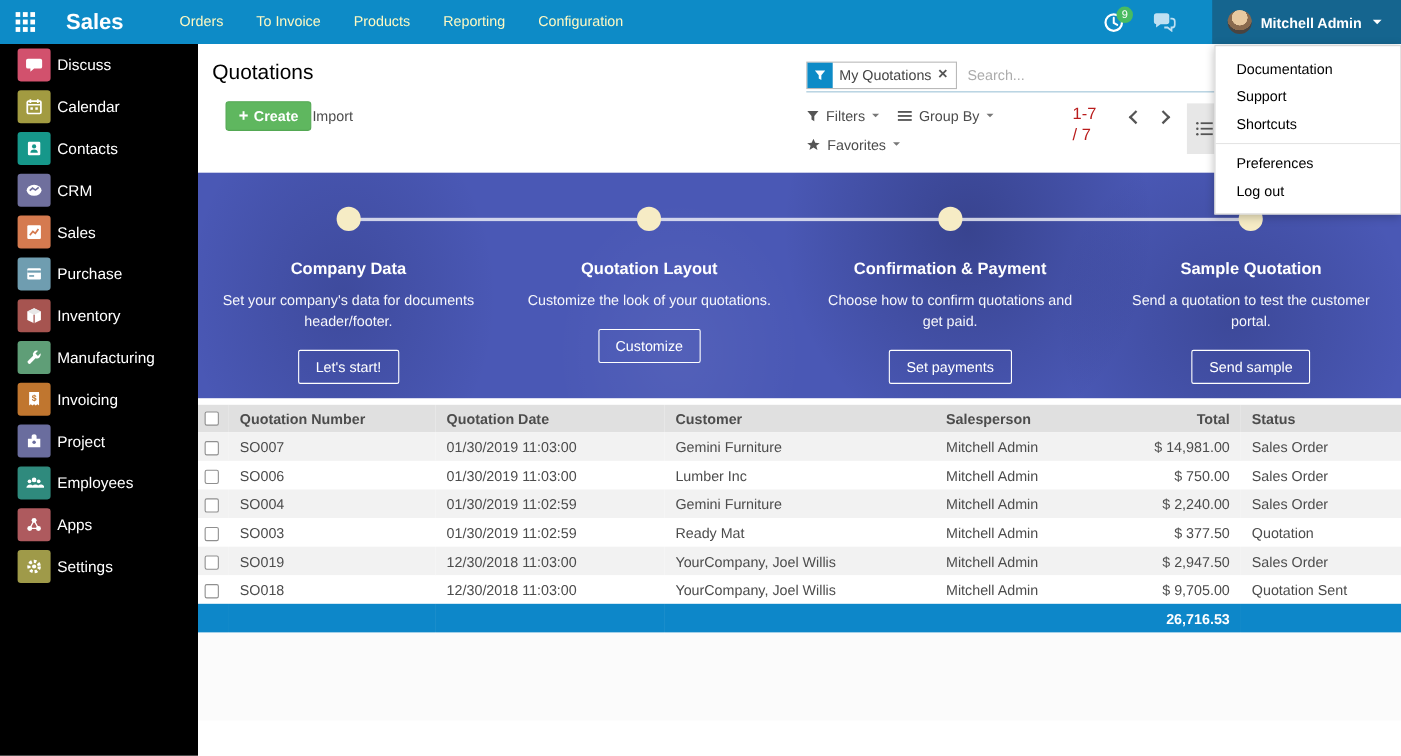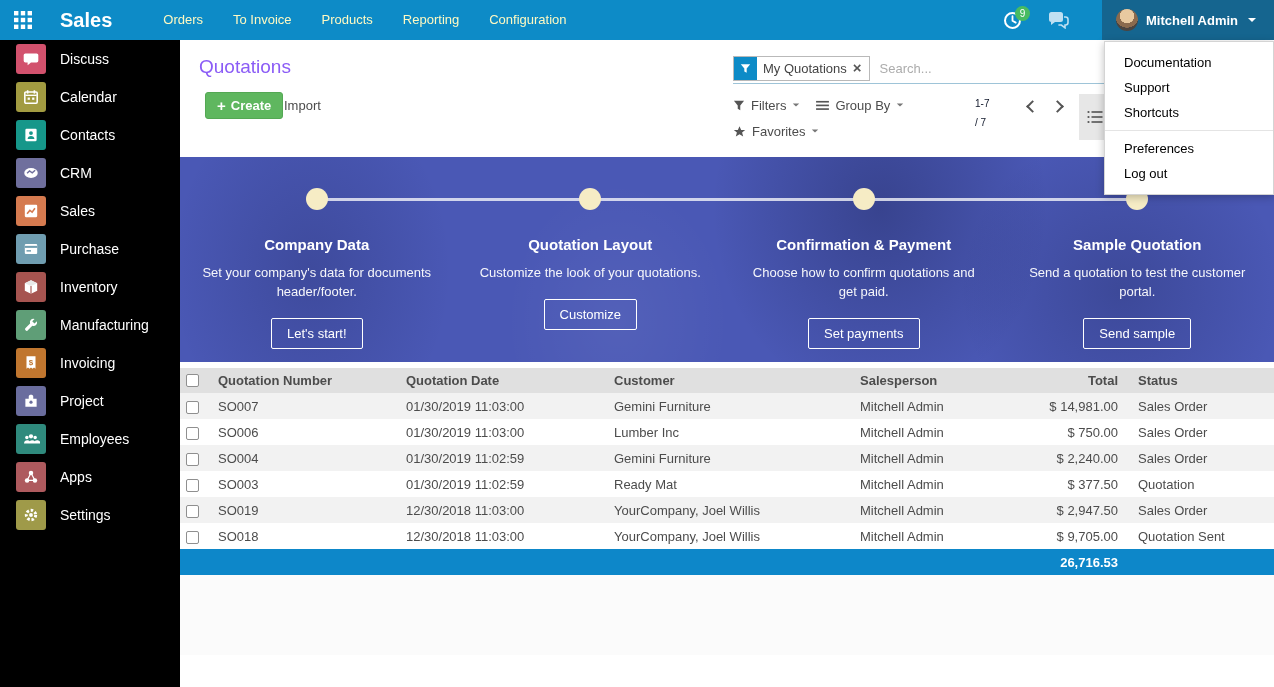--- a/index.html
+++ b/index.html
@@ -27,50 +27,50 @@
   .user-zone .caret { color:#fff; margin-left:2px; }
 
   
   .user-dropdown { position:absolute; left:1104px; top:41px; width:170px; background:#fff;
     border:1px solid #d4d4d4; box-shadow:0 2px 8px rgba(0,0,0,.25); z-index:60; padding:8px 0; }
   .ud-item { font-size:13px; color:#000000; line-height:25px; padding:0 19px; cursor:pointer; }
   .ud-divider { border-top:1px solid #e4e4e4; margin:5px 0; }
 
   
   .sidebar { position:absolute; left:0; top:40px; width:180px; height:647px; background:#000; z-index:30; }
-  .sb-item { display:flex; align-items:center; gap:14px; height:38px; padding-left:16px; cursor:pointer; }
+  .sb-item { display:flex; align-items:center; gap:6px; height:38px; padding-left:16px; cursor:pointer; }
   .sb-icon { width:30px; height:30px; border-radius:3px; display:flex; align-items:center; justify-content:center; flex:0 0 30px; }
   .sb-label { color:#fff; font-size:14px; font-weight:500; }
 
   
   .main { position:absolute; left:180px; top:40px; width:1094px; height:647px; background:#fff; }
 
   
   .control { position:relative; width:1094px; height:117px; background:#fff; }
-  .page-title { position:absolute; left:19px; top:16px; font-size:19px; color:#8b5cf6; }
+  .page-title { position:absolute; left:13px; top:16px; font-size:19px; color:#000000; }
   .btn-create { position:absolute; left:25px; top:52px; height:27px; background:#5fb75f; color:#fff;
     font-size:13px; font-weight:bold; border:1px solid #54a854; border-radius:3px; padding:0 11px;
     display:flex; align-items:center; gap:5px; cursor:pointer; }
   .btn-create .plus { font-size:15px; font-weight:bold; }
   .link-import { position:absolute; left:104px; top:52px; line-height:27px; font-size:13px; color:#4c4c4c; cursor:pointer; }
 
   .searchbar { position:absolute; left:553px; top:14px; width:541px; height:30px;
     border-bottom:1px solid #9ec4d8; display:flex; align-items:center; }
   .facet { display:flex; align-items:stretch; border:1px solid #b9b9b9; height:25px; }
   .facet-icon { width:23px; background:#0d8bc7; display:flex; align-items:center; justify-content:center; }
   .facet-label { font-size:13px; color:#444; padding:0 6px; line-height:23px; }
   .facet-x { font-size:15px; font-weight:bold; color:#555; padding:0 7px 0 0; line-height:22px; cursor:pointer; }
   .search-ph { font-size:13px; color:#acacac; margin-left:10px; }
 
   .filterrow { position:absolute; left:553px; top:52px; width:230px; }
   .frow { display:flex; gap:16px; }
   .fbtn { display:flex; align-items:center; gap:6px; font-size:13px; color:#4c4c4c; cursor:pointer; height:26px; }
   .fbtn .caret { color:#777; transform:scale(.8); }
 
-  .pager { position:absolute; left:795px; top:54px; font-size:10px; color:#0f172a; line-height:19px; text-align:left; }
+  .pager { position:absolute; left:795px; top:54px; font-size:15px; color:#b91c1c; line-height:19px; text-align:left; }
   .pg-arrows { position:absolute; left:848px; top:62px; display:flex; gap:16px; }
   .chev { width:9px; height:9px; border-left:2px solid #555; border-bottom:2px solid #555; display:inline-block; cursor:pointer; }
   .chev.prev { transform:rotate(45deg); }
   .chev.next { transform:rotate(-135deg); }
 
   .view-switch { position:absolute; left:899px; top:54px; width:31px; height:46px; background:#e7e7e7;
     display:flex; align-items:center; justify-content:center; cursor:pointer; }
 
   
   .banner { position:relative; width:1094px; height:205px; background-color:#4a58b5;

